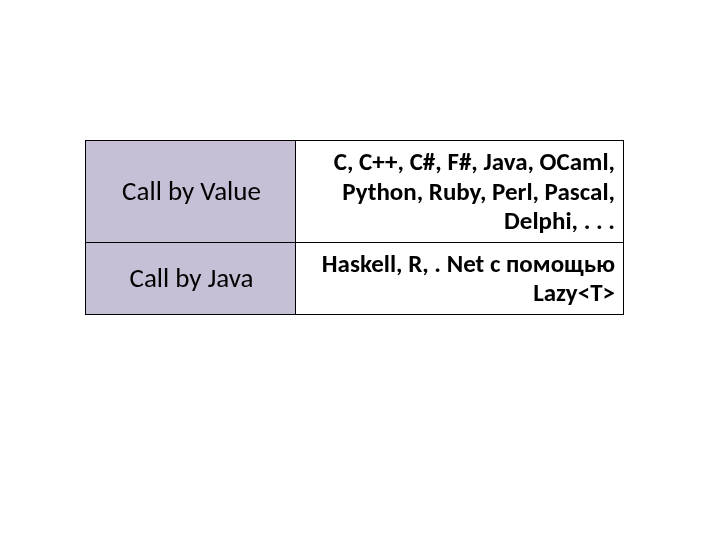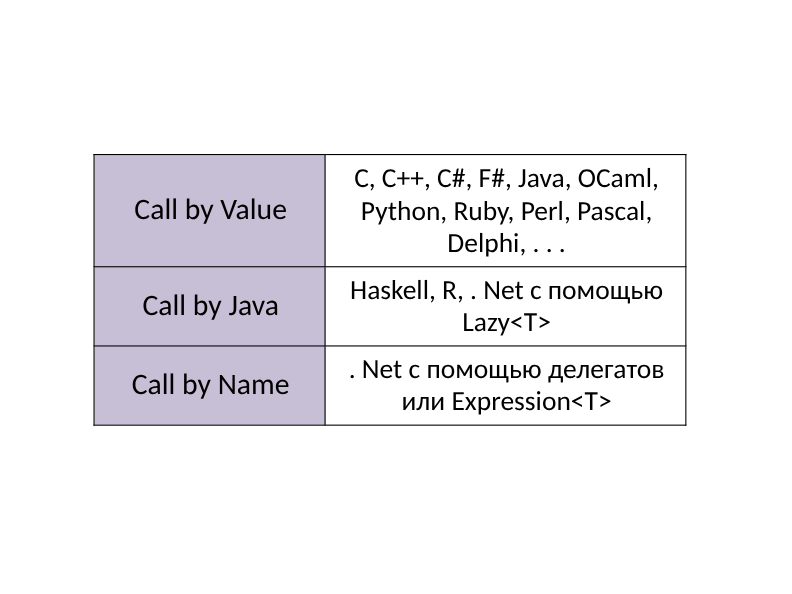--- a/index.html
+++ b/index.html
@@ -33,40 +33,37 @@
     color: #000000;
     padding: 6px 8px 6px 10px;
   }
   .tbl td.label {
     background: #c7bfd6;
     text-align: center;
     font-size: 27px;
   }
   .tbl td.desc {
     background: #ffffff;
-    text-align: center;
+    text-align: right;
+    font-weight: bold;
   }
 </style>
 </head>
 <body>
 
 <div class="slide">
   <table class="tbl">
     <colgroup>
       <col class="left">
         <col class="right">
     </colgroup>
     <tbody>
       <tr>
         <td class="label">Call by Value</td>
         <td class="desc">C, C++, C#, F#, Java, OCaml, Python, Ruby, Perl, Pascal, Delphi, . . .</td>
       </tr>
       <tr>
         <td class="label">Call by Java</td>
         <td class="desc">Haskell, R, . Net с помощью Lazy&lt;T&gt;</td>
       </tr>
-      <tr>
-        <td class="label">Call by Name</td>
-        <td class="desc">. Net с помощью делегатов или Expression&lt;T&gt;</td>
-      </tr>
     </tbody>
   </table>
 </div>
 
 </body></html>

